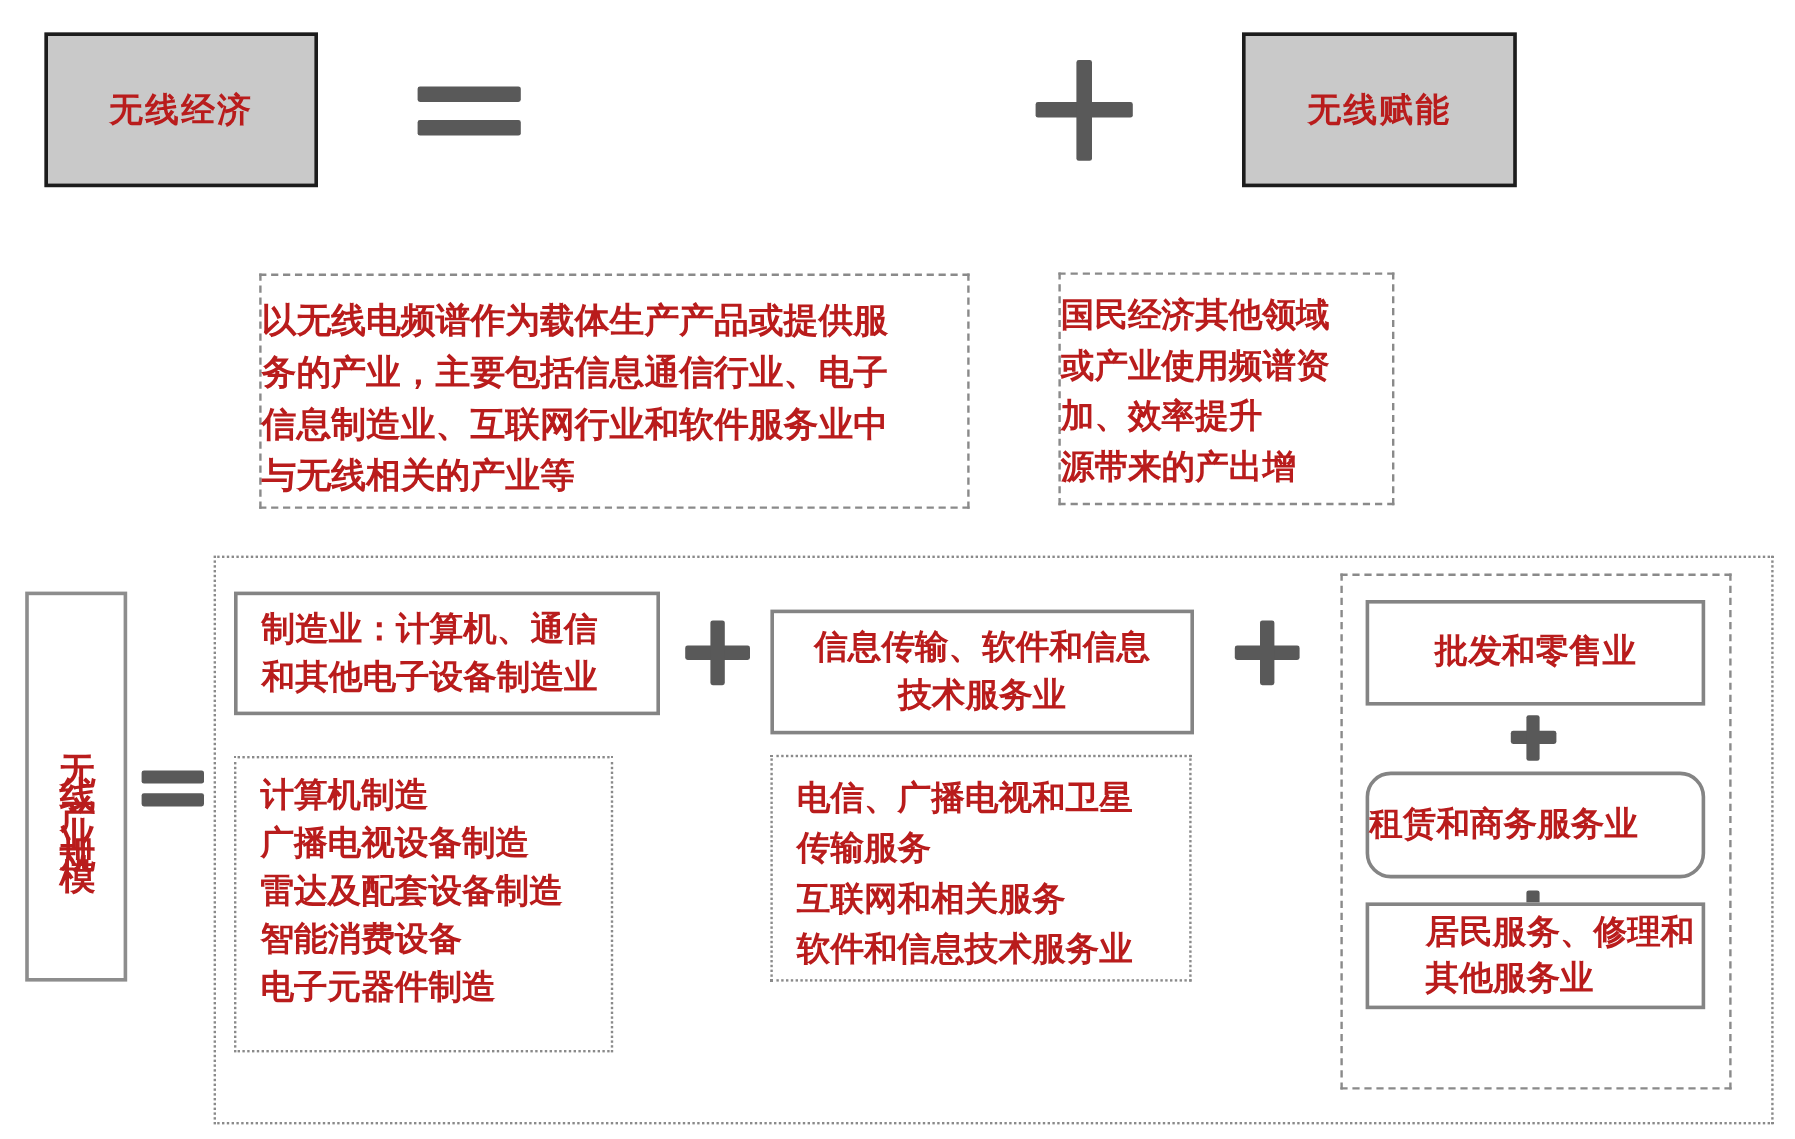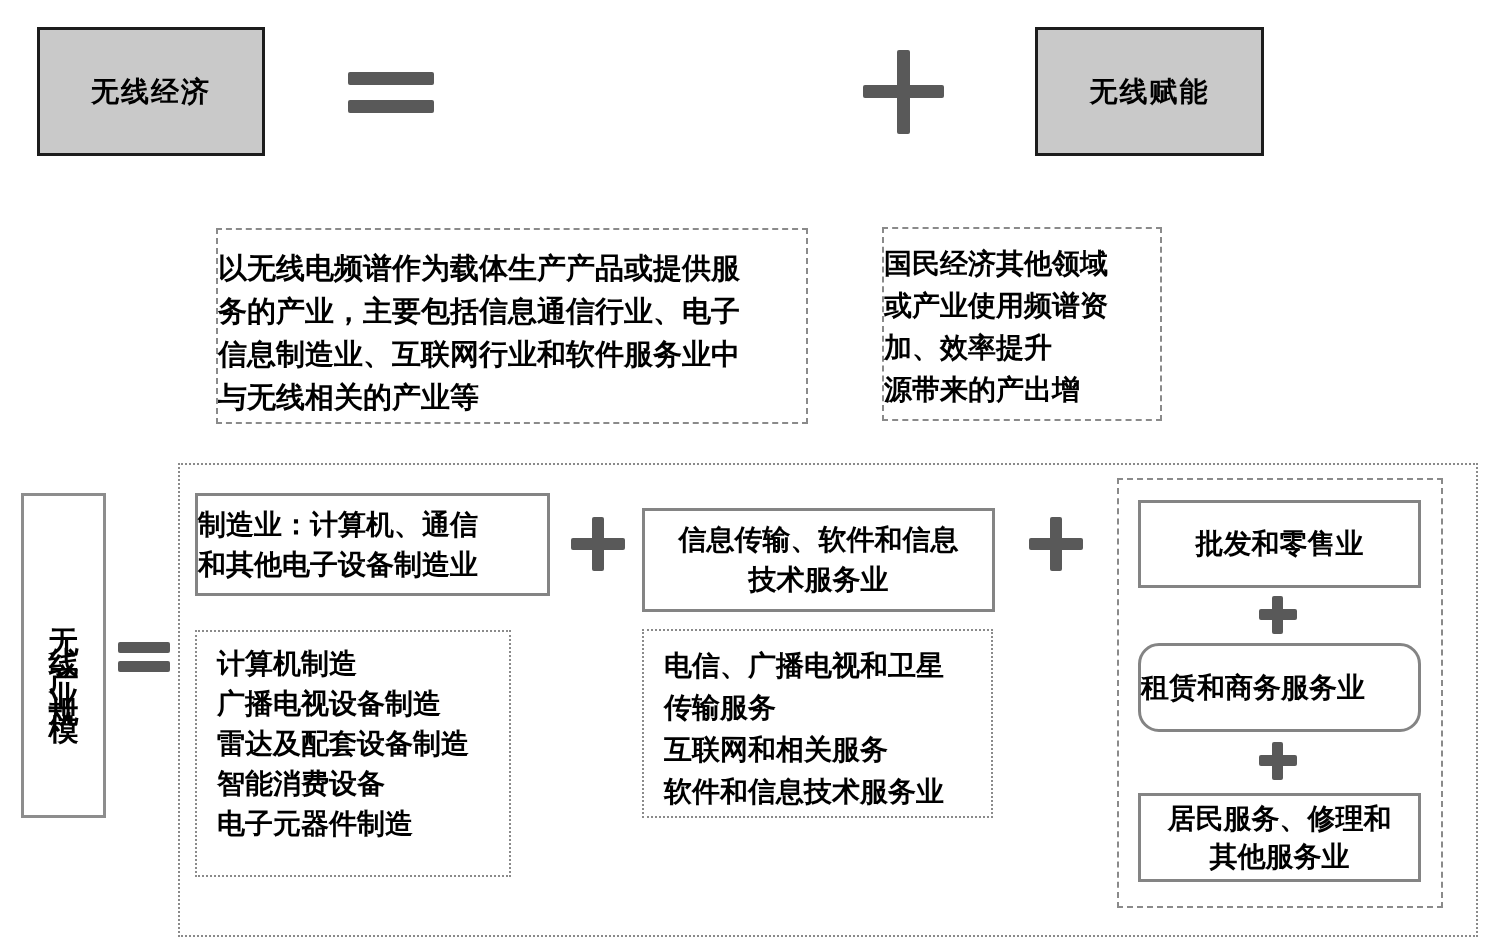--- a/index.html
+++ b/index.html
@@ -2,21 +2,21 @@
 <html><head>
 <meta charset="utf-8">
 <style>
   html, body { margin: 0; padding: 0; background: #ffffff; }
   .canvas {
     position: relative;
     width: 1496px;
     height: 949px;
     background: #ffffff;
     font-family: "Liberation Serif", "DejaVu Serif", serif;
-    color: #000000;
+    color: #b91c1c;
     overflow: hidden;
   }
   
   .gray-box {
     position: absolute;
     background: #c9c9c9;
     border: 3px solid #1c1c1c;
     box-sizing: border-box;
     display: flex;
     align-items: center;
@@ -104,21 +104,21 @@
     background: #ffffff;
     border: 3px solid #848484;
     box-sizing: border-box;
     display: flex;
     flex-direction: column;
     justify-content: center;
     font-size: 28px;
     font-weight: bold;
     line-height: 40px;
   }
-  #box-manufacturing { left: 195px; top: 493px; width: 355px; height: 103px; text-align: left; }
+  #box-manufacturing { left: 195px; top: 493px; width: 355px; height: 103px; padding-left: 20px; text-align: left; }
   #box-infoservices  { left: 642px; top: 492px; width: 353px; height: 104px; text-align: center; margin-top: 16px; }
 
   .dotted-box {
     position: absolute;
     border: 2px dotted #8a8a8a;
     box-sizing: border-box;
     font-size: 28px;
     font-weight: bold;
     text-align: left;
   }
@@ -126,21 +126,21 @@
   #items-telecom       { left: 642px; top: 629px; width: 351px; height: 189px; padding: 14px 0 0 20px; line-height: 42px; }
 
   #inner-container {
     position: absolute;
     left: 1117px; top: 478px; width: 326px; height: 430px;
     border: 2px dashed #8a8a8a;
     box-sizing: border-box;
   }
   #box-wholesale { left: 1138px; top: 500px; width: 283px; height: 88px; text-align: center; }
   #box-leasing   { left: 1138px; top: 643px; width: 283px; height: 89px; text-align: left; border-radius: 21px; }
-  #box-resident  { left: 1138px; top: 793px; width: 283px; height: 89px; text-align: center; line-height: 38px; }
+  #box-resident  { left: 1138px; top: 752px; width: 283px; height: 89px; text-align: left; line-height: 38px; padding-left: 47px; }
 </style>
 </head>
 <body>
 
 <div class="canvas">
 
   <div class="gray-box" id="box-economy">
     <span>无线经济</span>
   </div>
 

